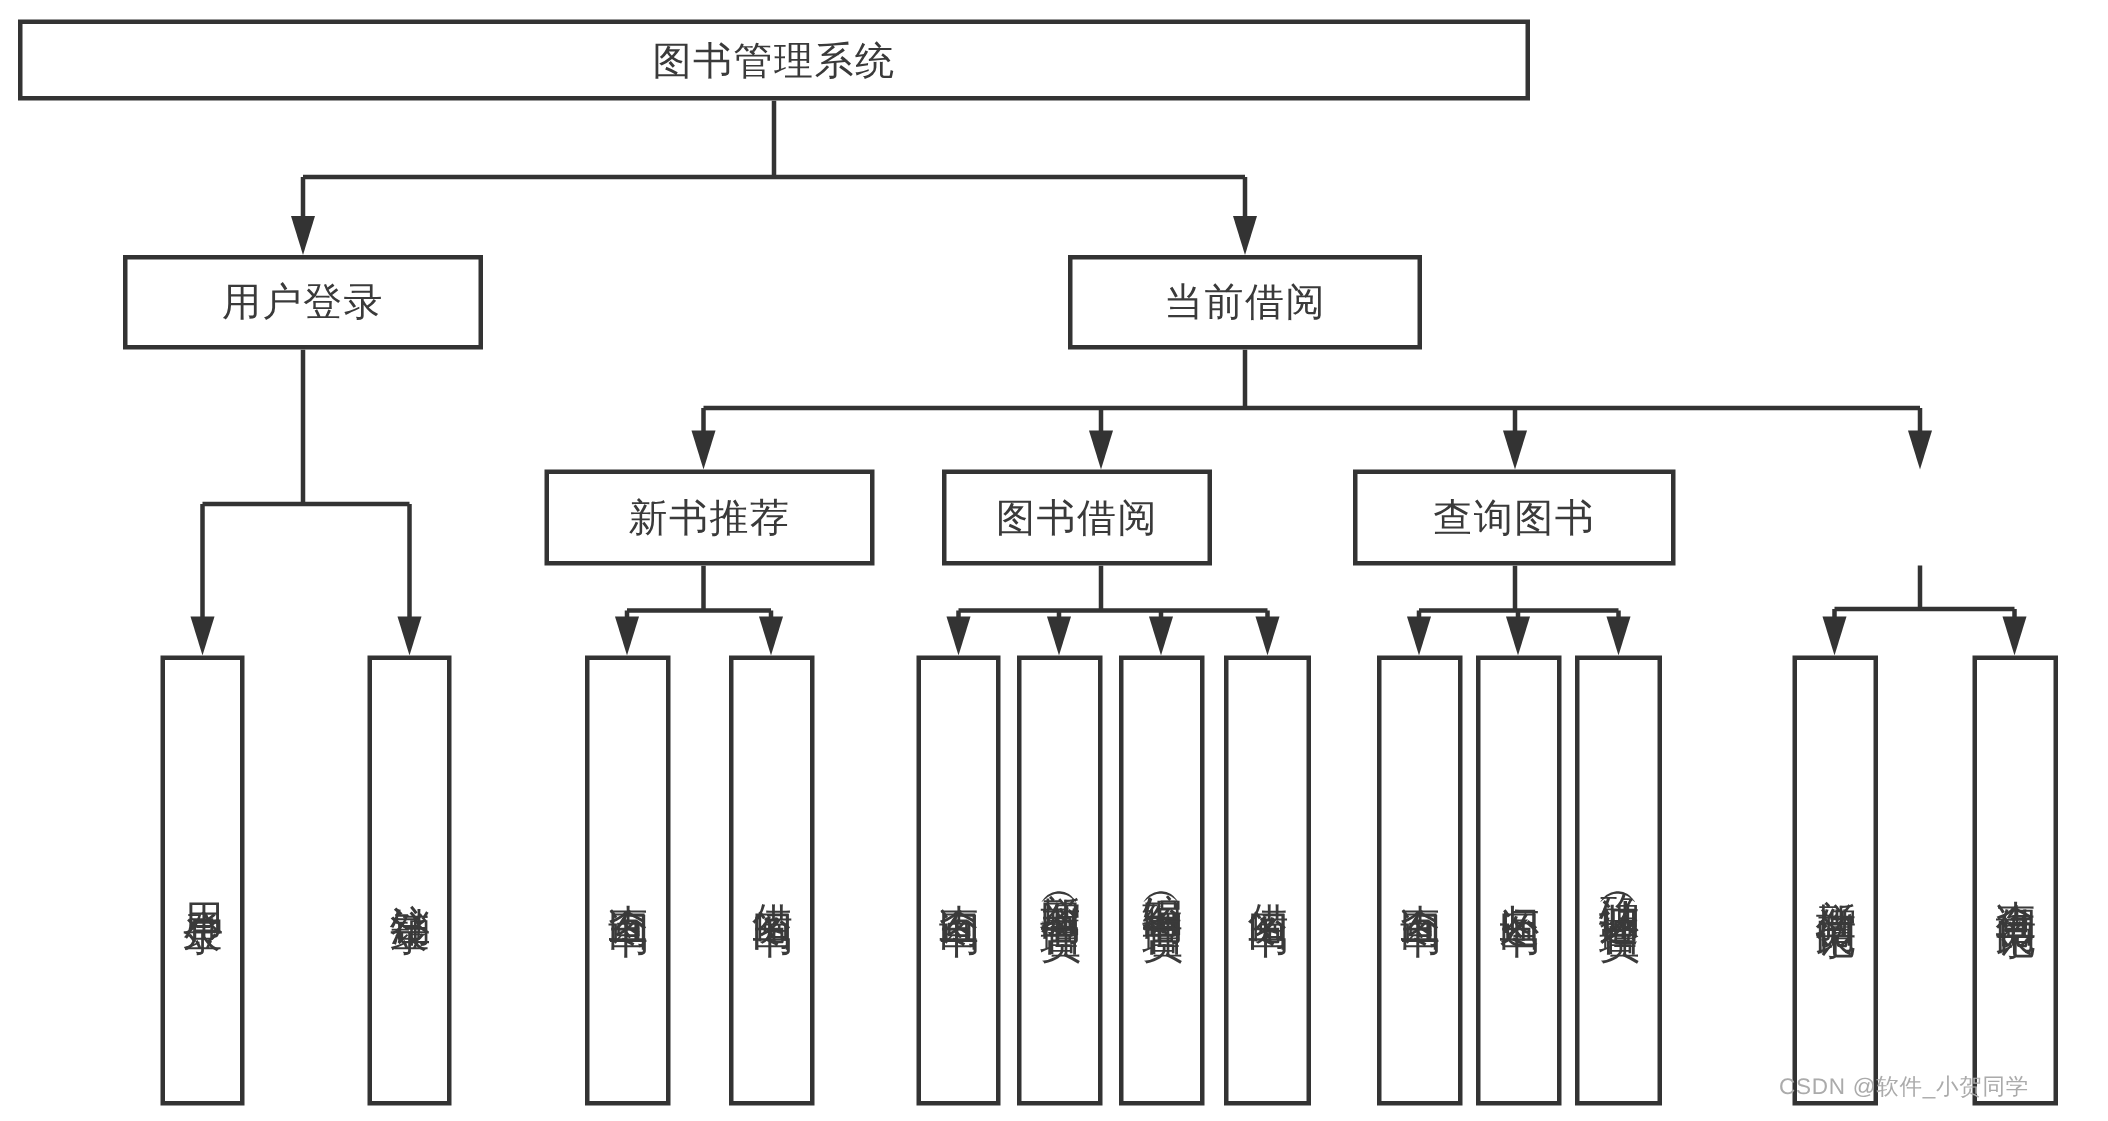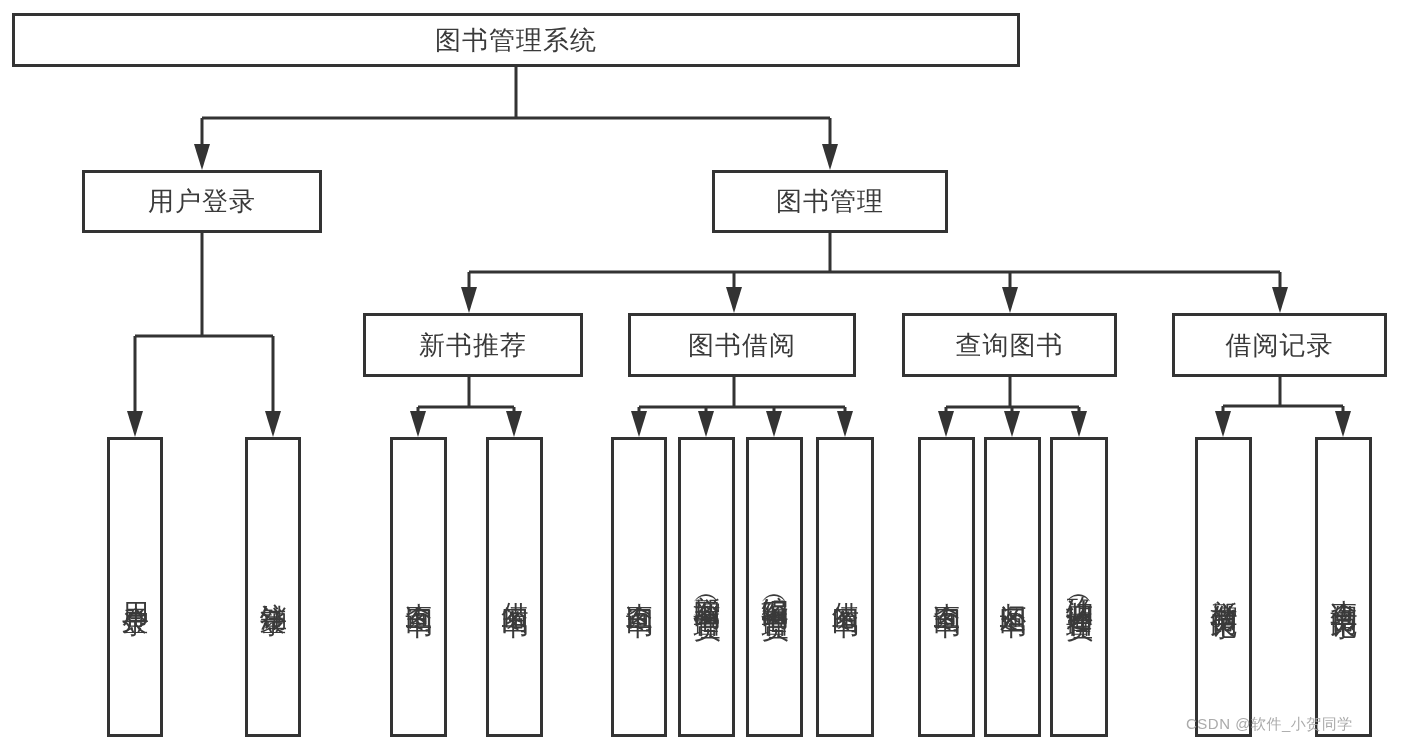--- a/index.html
+++ b/index.html
@@ -94,34 +94,31 @@
   </svg>
 
   <div class="node h-node" style="left:12px;top:13px;width:1008px;height:54px">
     <span>图书管理系统</span>
   </div>
 
   <div class="node h-node" style="left:82px;top:170px;width:240px;height:63px">
     <span>用户登录</span>
   </div>
   <div class="node h-node" style="left:712px;top:170px;width:236px;height:63px">
-    <span>图书管理</span>
+    <span>当前借阅</span>
   </div>
 
   <div class="node h-node" style="left:363px;top:313px;width:220px;height:64px">
     <span>新书推荐</span>
   </div>
-  <div class="node h-node" style="left:628px;top:313px;width:228px;height:64px">
+  <div class="node h-node" style="left:628px;top:313px;width:180px;height:64px">
     <span>图书借阅</span>
   </div>
   <div class="node h-node" style="left:902px;top:313px;width:215px;height:64px">
     <span>查询图书</span>
-  </div>
-  <div class="node h-node" style="left:1172px;top:313px;width:215px;height:64px">
-    <span>借阅记录</span>
   </div>
 
   <div class="node v-node" style="left:107px;top:437px;width:56px;height:300px">
     <span class="vtext">用户登录</span>
   </div>
   <div class="node v-node" style="left:245px;top:437px;width:56px;height:300px">
     <span class="vtext">注销登录</span>
   </div>
 
   <div class="node v-node" style="left:390px;top:437px;width:57px;height:300px">

